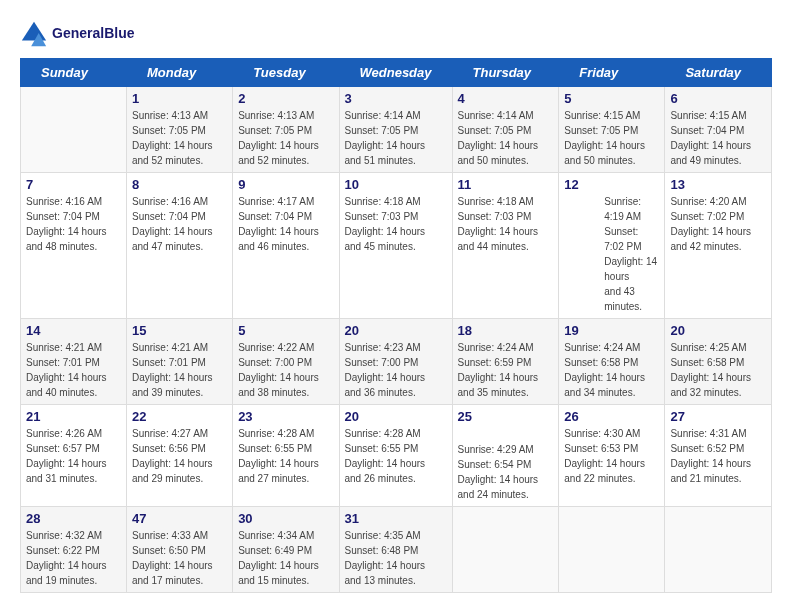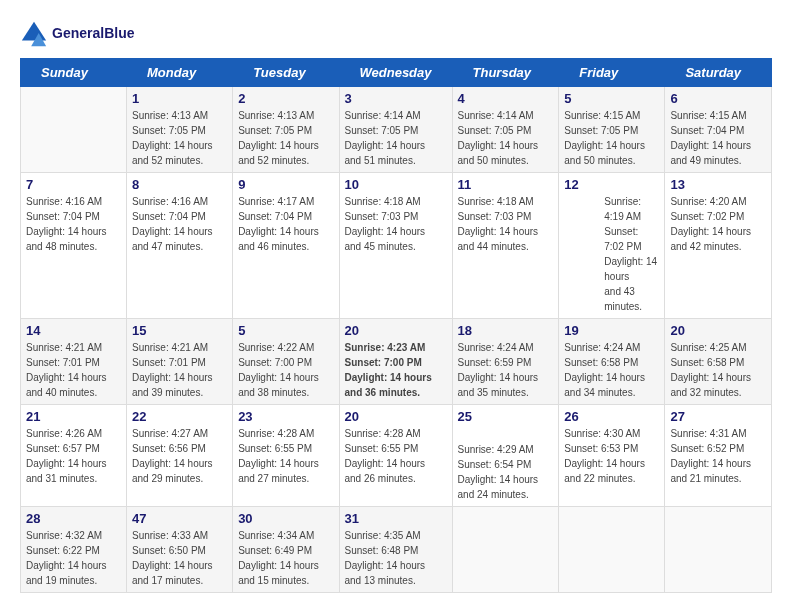--- a/index.html
+++ b/index.html
@@ -235,21 +235,21 @@
         </td>
         <td>
           <div class="day-number">5</div>
           <div class="day-info" style="white-space: pre-line;">Sunrise: 4:22 AM
 Sunset: 7:00 PM
 Daylight: 14 hours
 and 38 minutes.</div>
         </td>
         <td>
           <div class="day-number">20</div>
-          <div class="day-info" style="white-space: pre-line; font-weight: bold;">Sunrise: 4:23 AM
+          <div class="day-info" style="white-space: pre-line;">Sunrise: 4:23 AM
 Sunset: 7:00 PM
 Daylight: 14 hours
 and 36 minutes.</div>
         </td>
         <td>
           <div class="day-number">18</div>
           <div class="day-info" style="white-space: pre-line;">Sunrise: 4:24 AM
 Sunset: 6:59 PM
 Daylight: 14 hours
 and 35 minutes.</div>

